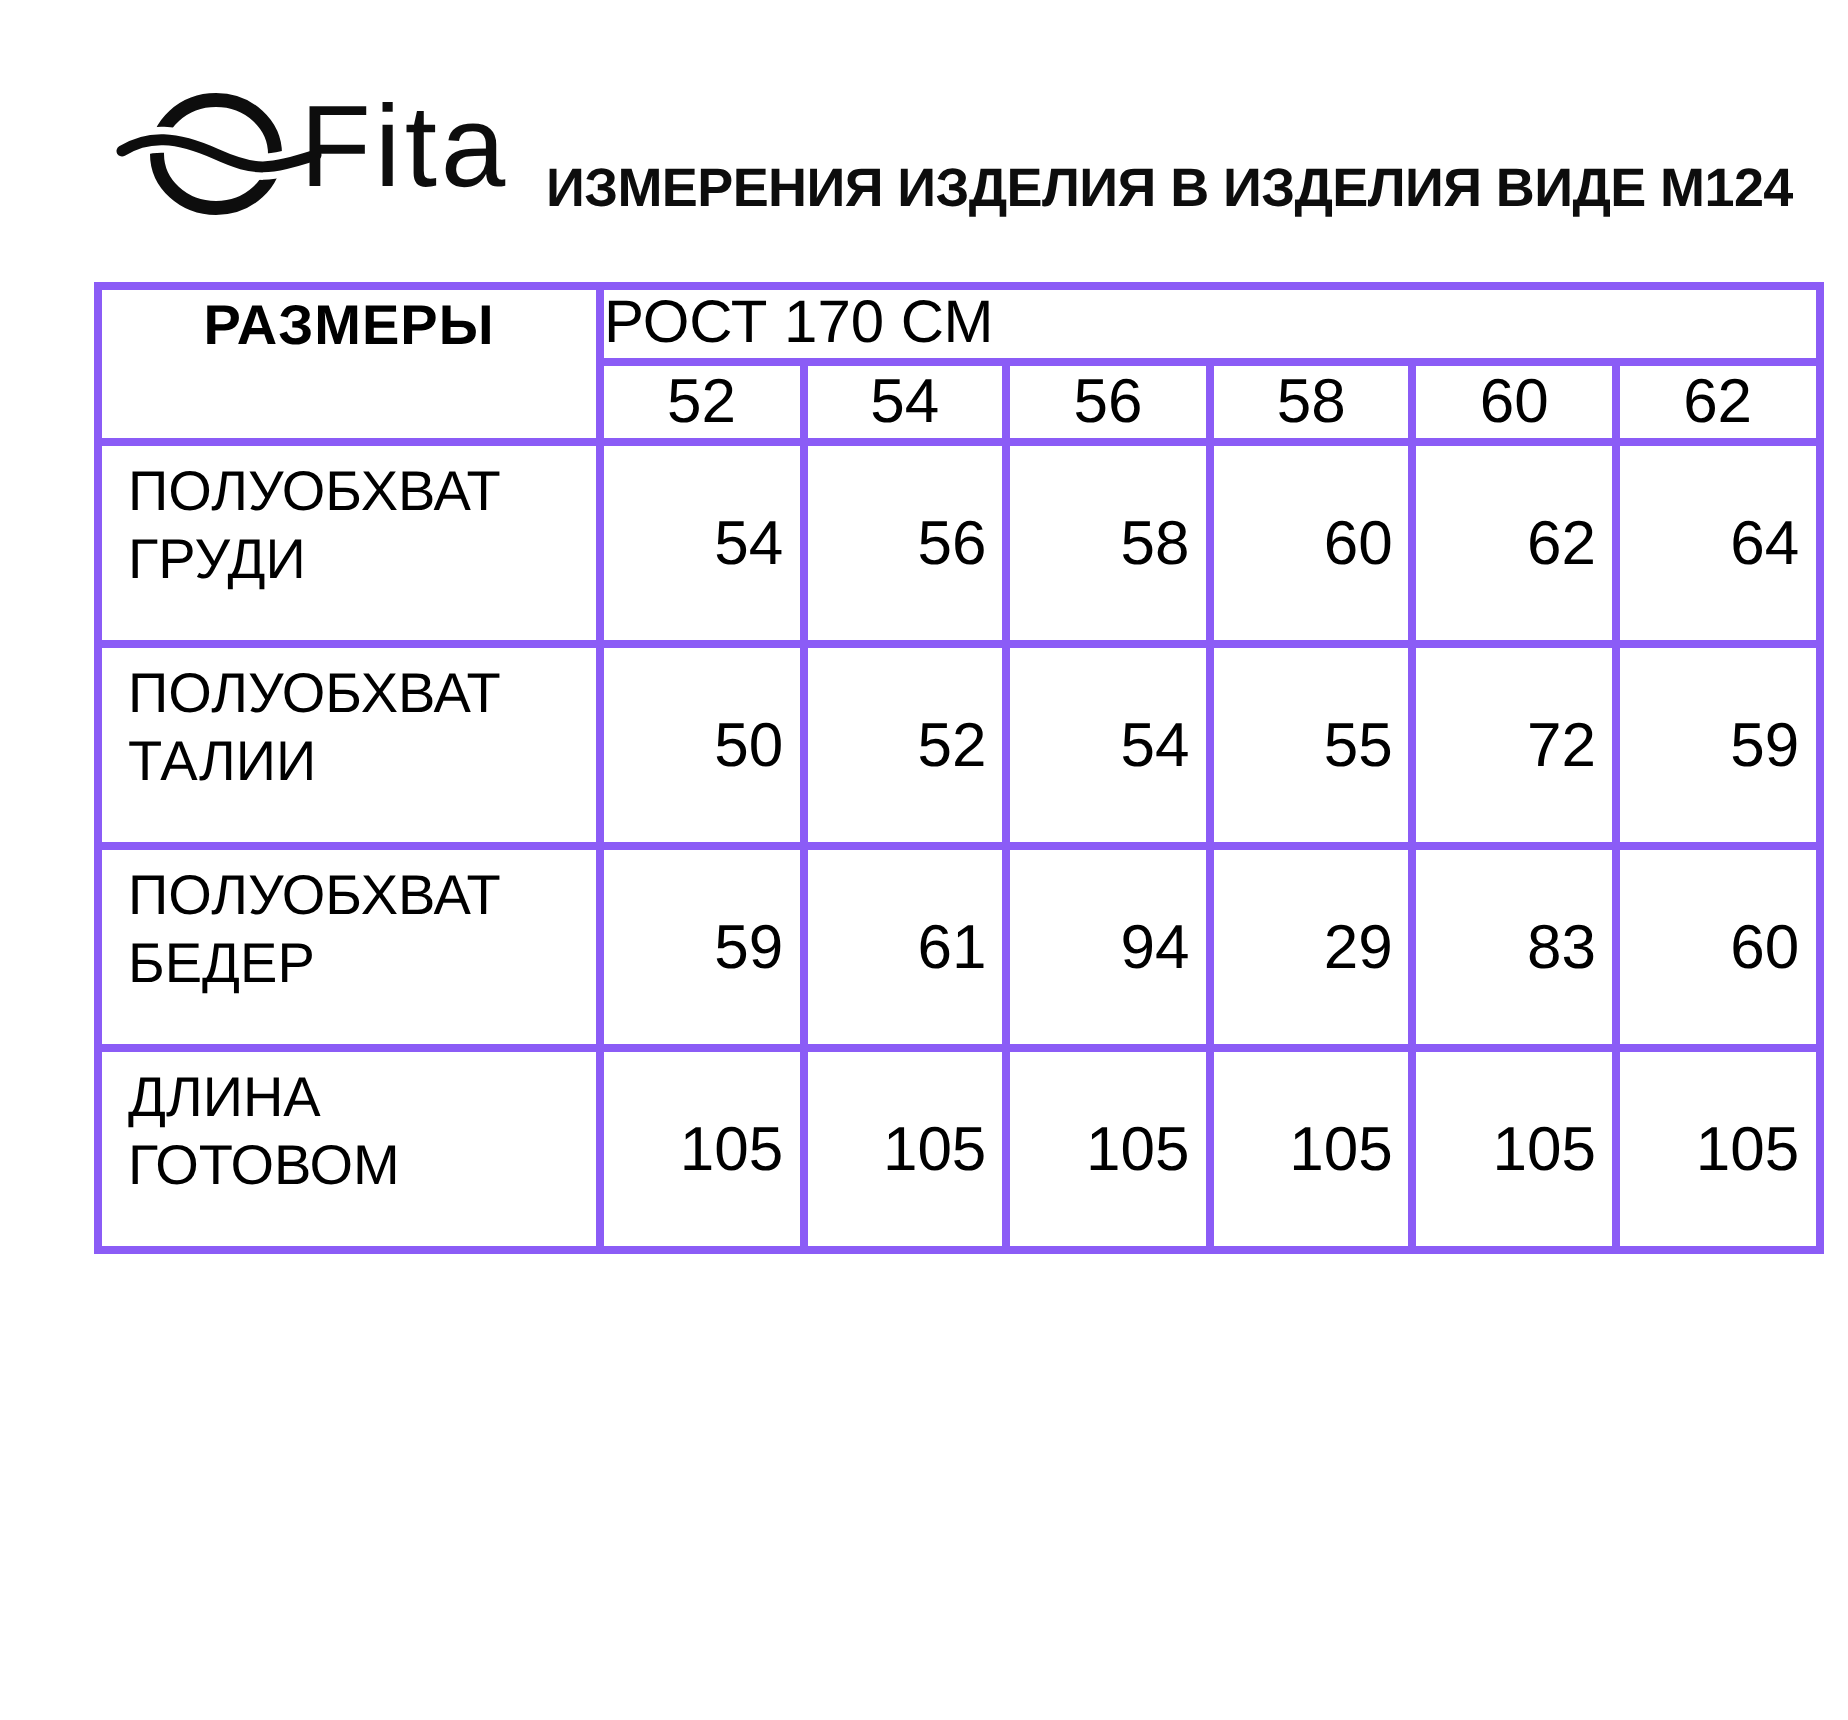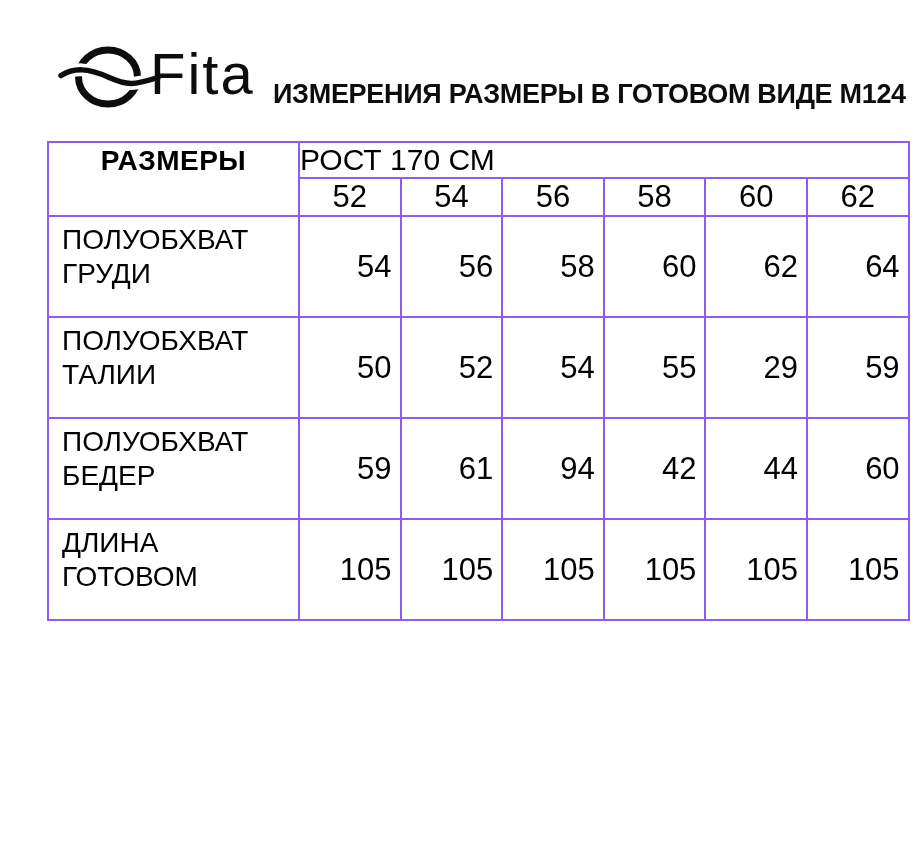--- a/index.html
+++ b/index.html
@@ -46,21 +46,21 @@
   
   table.size-table {
     position: absolute;
     left: 47px;
     top: 141px;
     width: 861px;
     border-collapse: collapse;
     table-layout: fixed;
   }
   table.size-table td {
-    border: 2px solid #8b5cf6;
+    border: 4px solid #8b5cf6;
     overflow: hidden;
   }
   col.c-label { width: 251px; }
   col.c-size  { width: 101.6px; }
 
   tr.hrow1 { height: 32px; }
   tr.hrow2 { height: 34px; }
   tr.drow  { height: 101px; }
 
   td.corner {
@@ -104,21 +104,21 @@
 
 <div class="page">
 
   <svg class="logo-mark" viewBox="0 0 104 70" xmlns="http://www.w3.org/2000/svg" aria-hidden="true">
     <ellipse cx="50" cy="33" rx="29.5" ry="27" fill="none" stroke="#0d0d0d" stroke-width="7"></ellipse>
     <path d="M 3,31.5 C 16,23.5 30,24 50,33 C 70,42 76,41 100,33.5" fill="none" stroke="#ffffff" stroke-width="13" stroke-linecap="round"></path>
     <path d="M 3,31.5 C 16,23.5 30,24 50,33 C 70,42 76,41 100,33.5" fill="none" stroke="#0d0d0d" stroke-width="5.5" stroke-linecap="round"></path>
   </svg>
   <div class="logo-text">Fita</div>
 
-  <div class="page-title">ИЗМЕРЕНИЯ РАЗМЕРЫ В ГОТОВОМ ВИДЕ М124</div>
+  <div class="page-title">ИЗМЕРЕНИЯ ИЗДЕЛИЯ В ИЗДЕЛИЯ ВИДЕ М124</div>
 
   <table class="size-table">
     <colgroup>
       <col class="c-label">
       <col class="c-size">
         <col class="c-size">
         <col class="c-size">
       <col class="c-size">
         <col class="c-size">
         <col class="c-size">
@@ -148,32 +148,32 @@
         <td class="val">64</td>
       </tr>
 
       <tr class="drow">
         <td class="row-label">ПОЛУОБХВАТ
 ТАЛИИ</td>
         <td class="val">50</td>
         <td class="val">52</td>
         <td class="val">54</td>
         <td class="val">55</td>
-        <td class="val">29</td>
+        <td class="val">72</td>
         <td class="val">59</td>
       </tr>
 
       <tr class="drow">
         <td class="row-label">ПОЛУОБХВАТ
 БЕДЕР</td>
         <td class="val">59</td>
         <td class="val">61</td>
         <td class="val">94</td>
-        <td class="val">42</td>
-        <td class="val">44</td>
+        <td class="val">29</td>
+        <td class="val">83</td>
         <td class="val">60</td>
       </tr>
 
       <tr class="drow">
         <td class="row-label">ДЛИНА
 ГОТОВОМ</td>
         <td class="val">105</td>
         <td class="val">105</td>
         <td class="val">105</td>
         <td class="val">105</td>

